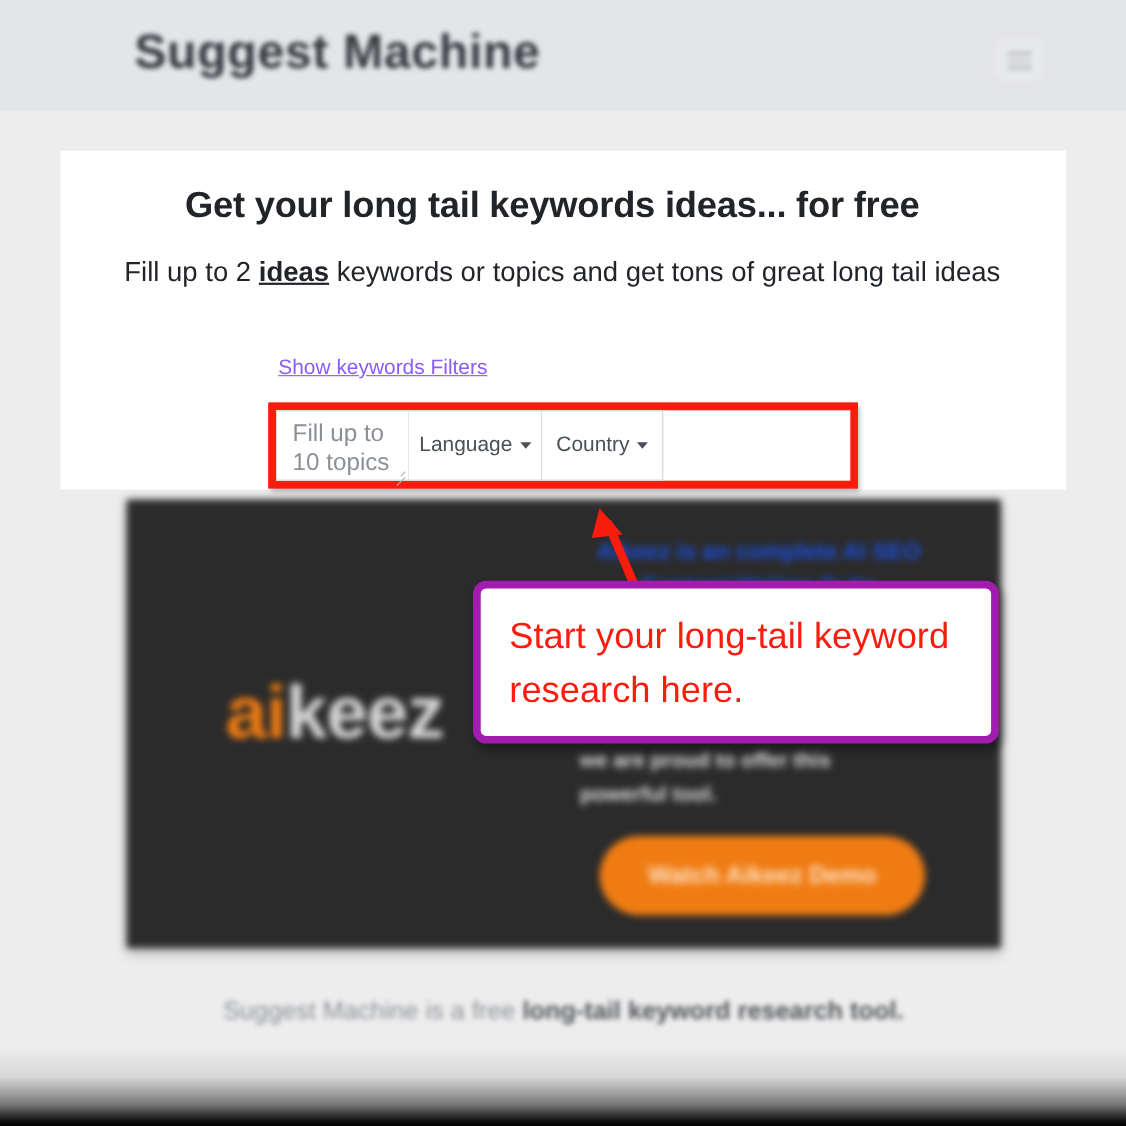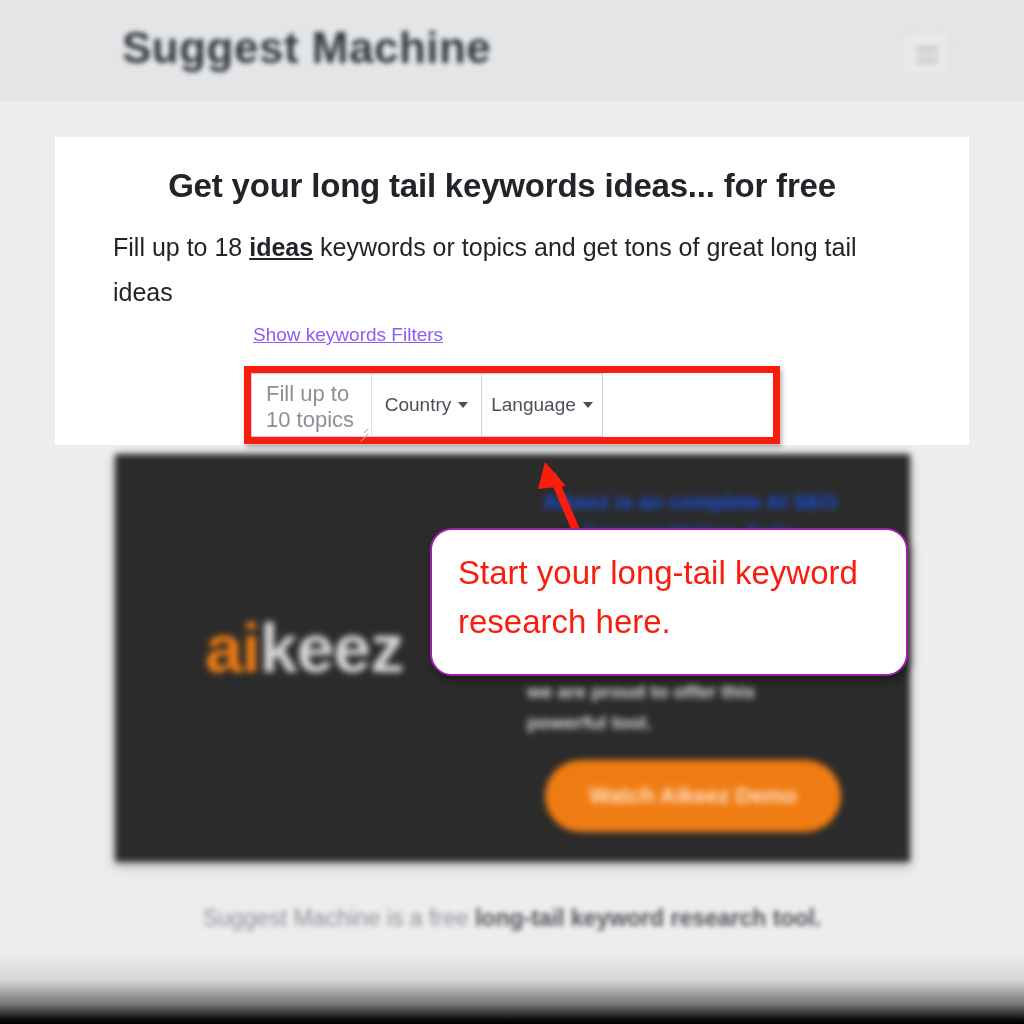--- a/index.html
+++ b/index.html
@@ -230,22 +230,22 @@
     position: absolute;
     left: 420px; top: 440px;
     width: 200px; height: 140px;
     pointer-events: none;
   }
   .callout {
     position: absolute;
     left: 430px; top: 528px;
     width: 478px; height: 148px;
     background: #ffffff;
-    border: 2px solid #a21caf;
-    border-radius: 22px;
+    border: 7px solid #a21caf;
+    border-radius: 12px;
     box-shadow: 3px 5px 8px rgba(0,0,0,0.35);
     padding: 18px 26px;
   }
   .callout-text {
     font-size: 33px;
     line-height: 49px;
     color: #fa1c0c;
   }
 
   
@@ -282,43 +282,43 @@
     <div class="header-title">Suggest Machine</div>
     <div class="navbar-toggle">
       <span class="bar"></span>
       <span class="bar"></span>
       <span class="bar"></span>
     </div>
   </div>
 
   <div class="hero-card">
     <h1 class="hero-title">Get your long tail keywords ideas... for free</h1>
-    <p class="hero-sub"><span>Fill up to 18 </span><b>ideas</b><span> keywords or topics and get tons of great long tail ideas</span></p>
+    <p class="hero-sub"><span>Fill up to 2 </span><b>ideas</b><span> keywords or topics and get tons of great long tail ideas</span></p>
   </div>
 
   <a class="filters-link">Show keywords Filters</a>
 
   <div class="form-highlight">
     <div class="form-row">
 
       <div class="topics-box">
         <span>Fill up to 10 topics</span>
         <span class="resize-grip">
           <i></i>
             <i></i>
         </span>
       </div>
 
+      <div class="dropdown dd-language">
+        <span>Language</span>
+        <span class="caret"></span>
+      </div>
+
       <div class="dropdown dd-country">
         <span>Country</span>
-        <span class="caret"></span>
-      </div>
-
-      <div class="dropdown dd-language">
-        <span>Language</span>
         <span class="caret"></span>
       </div>
 
     </div>
   </div>
 
   <div class="promo-panel">
     <div class="promo-logo"><span class="ai">ai</span><span class="kz">keez</span></div>
     <div class="promo-link">Aikeez is an complete AI SEO Content Writing Suite</div>
     <div class="promo-body">we are proud to offer this powerful tool.</div>

